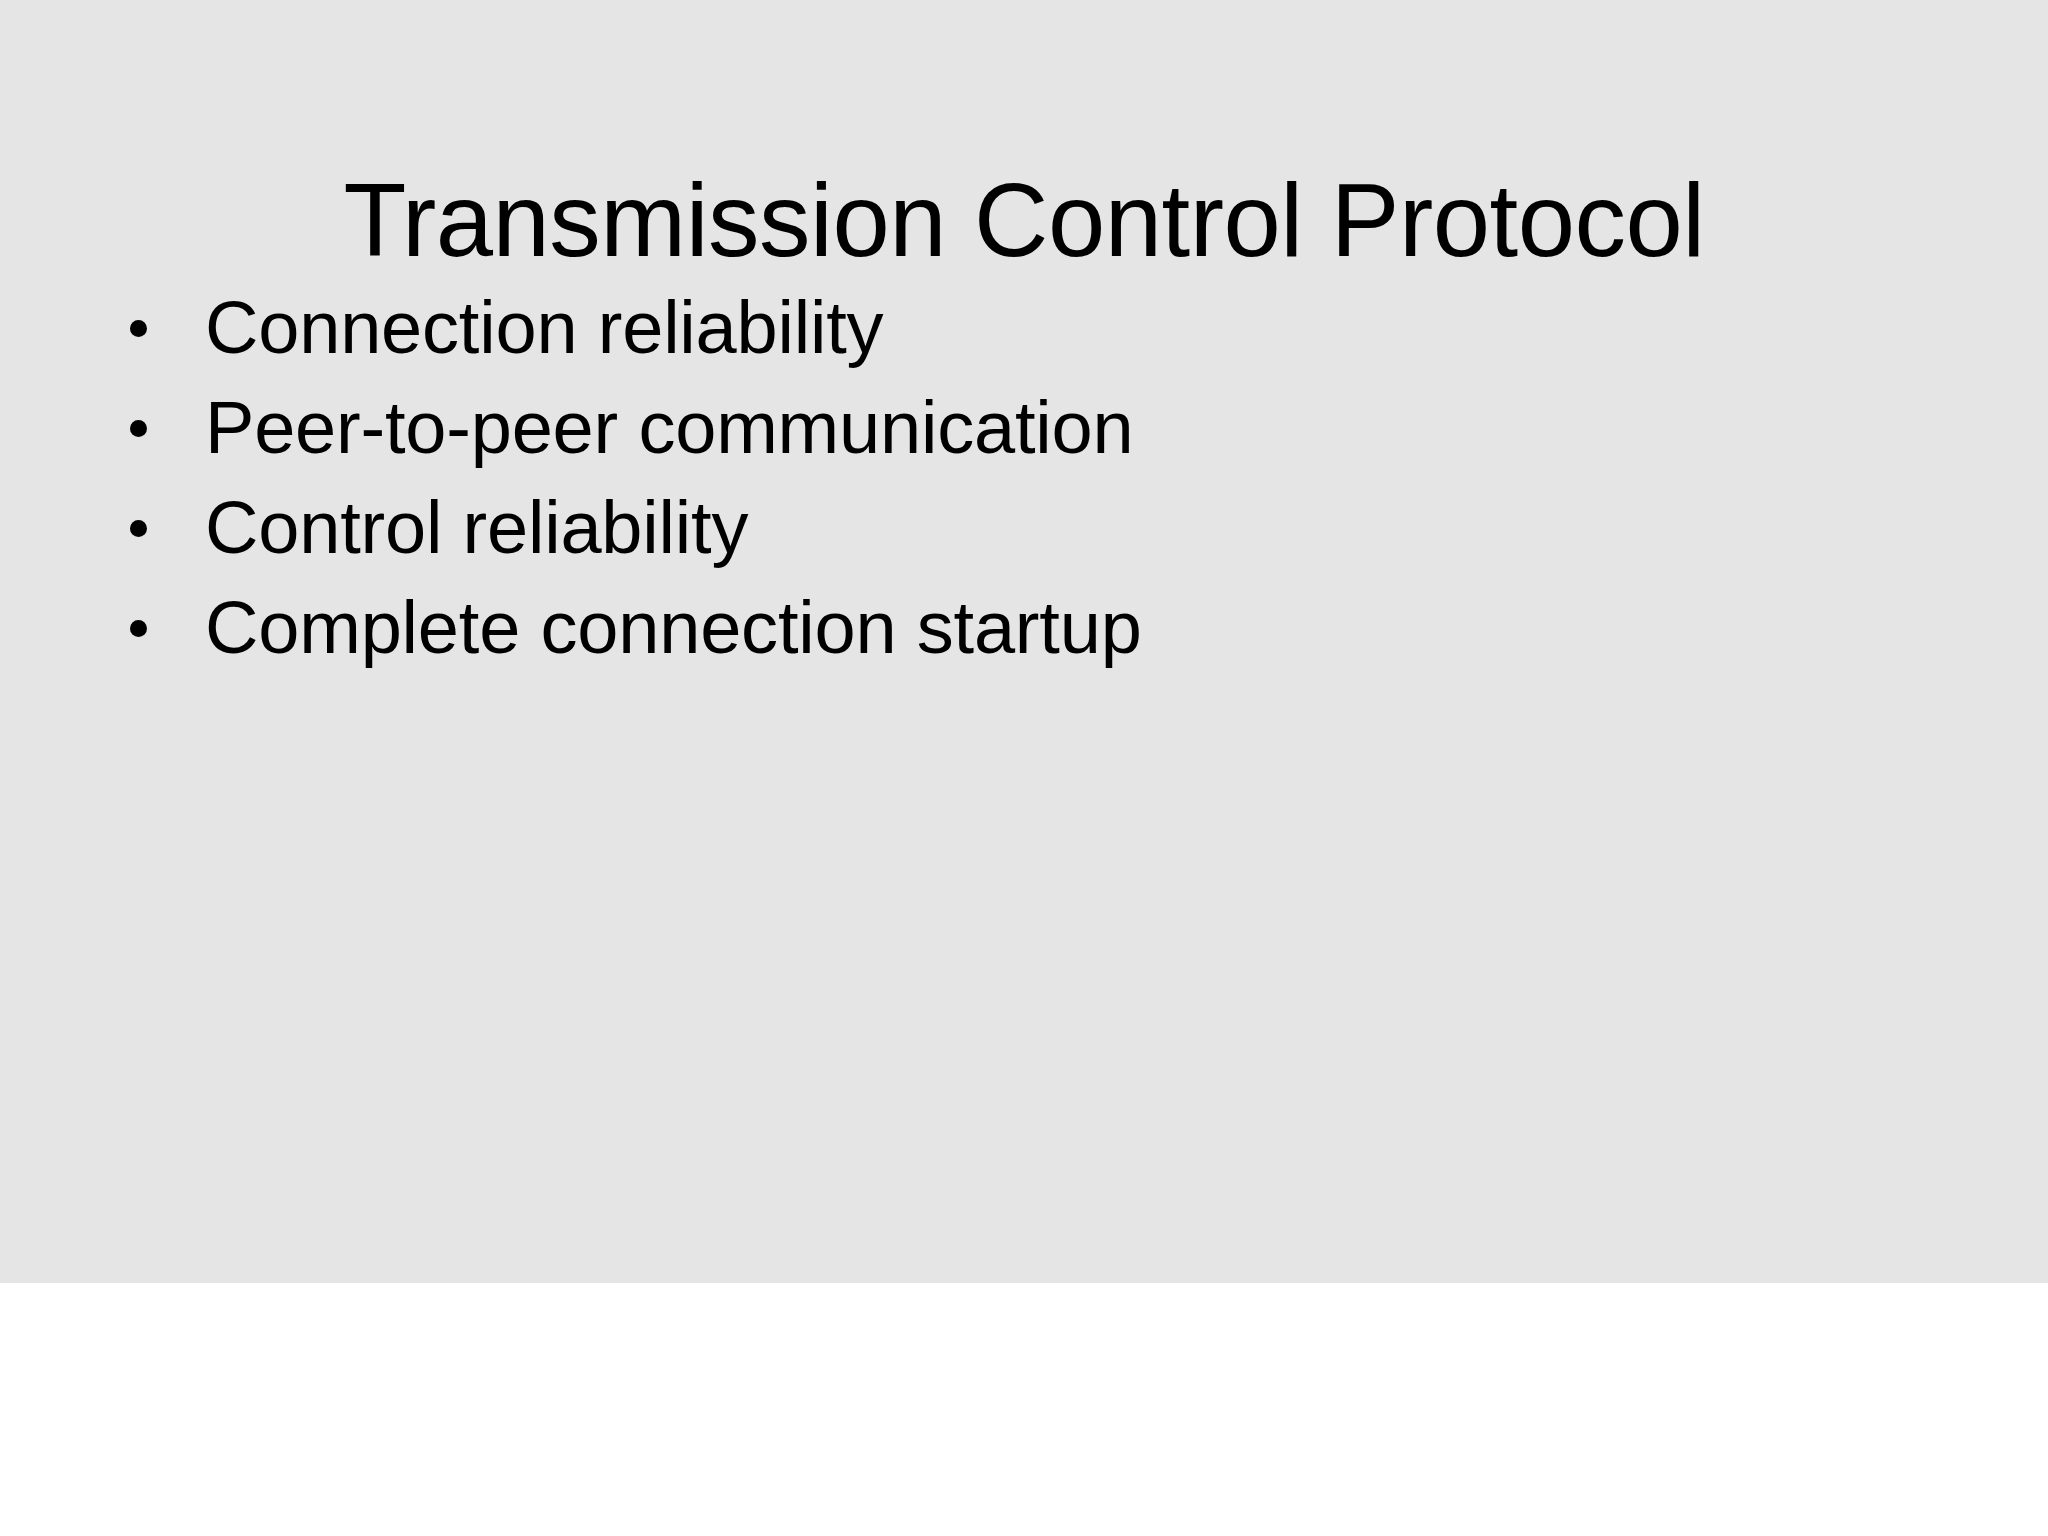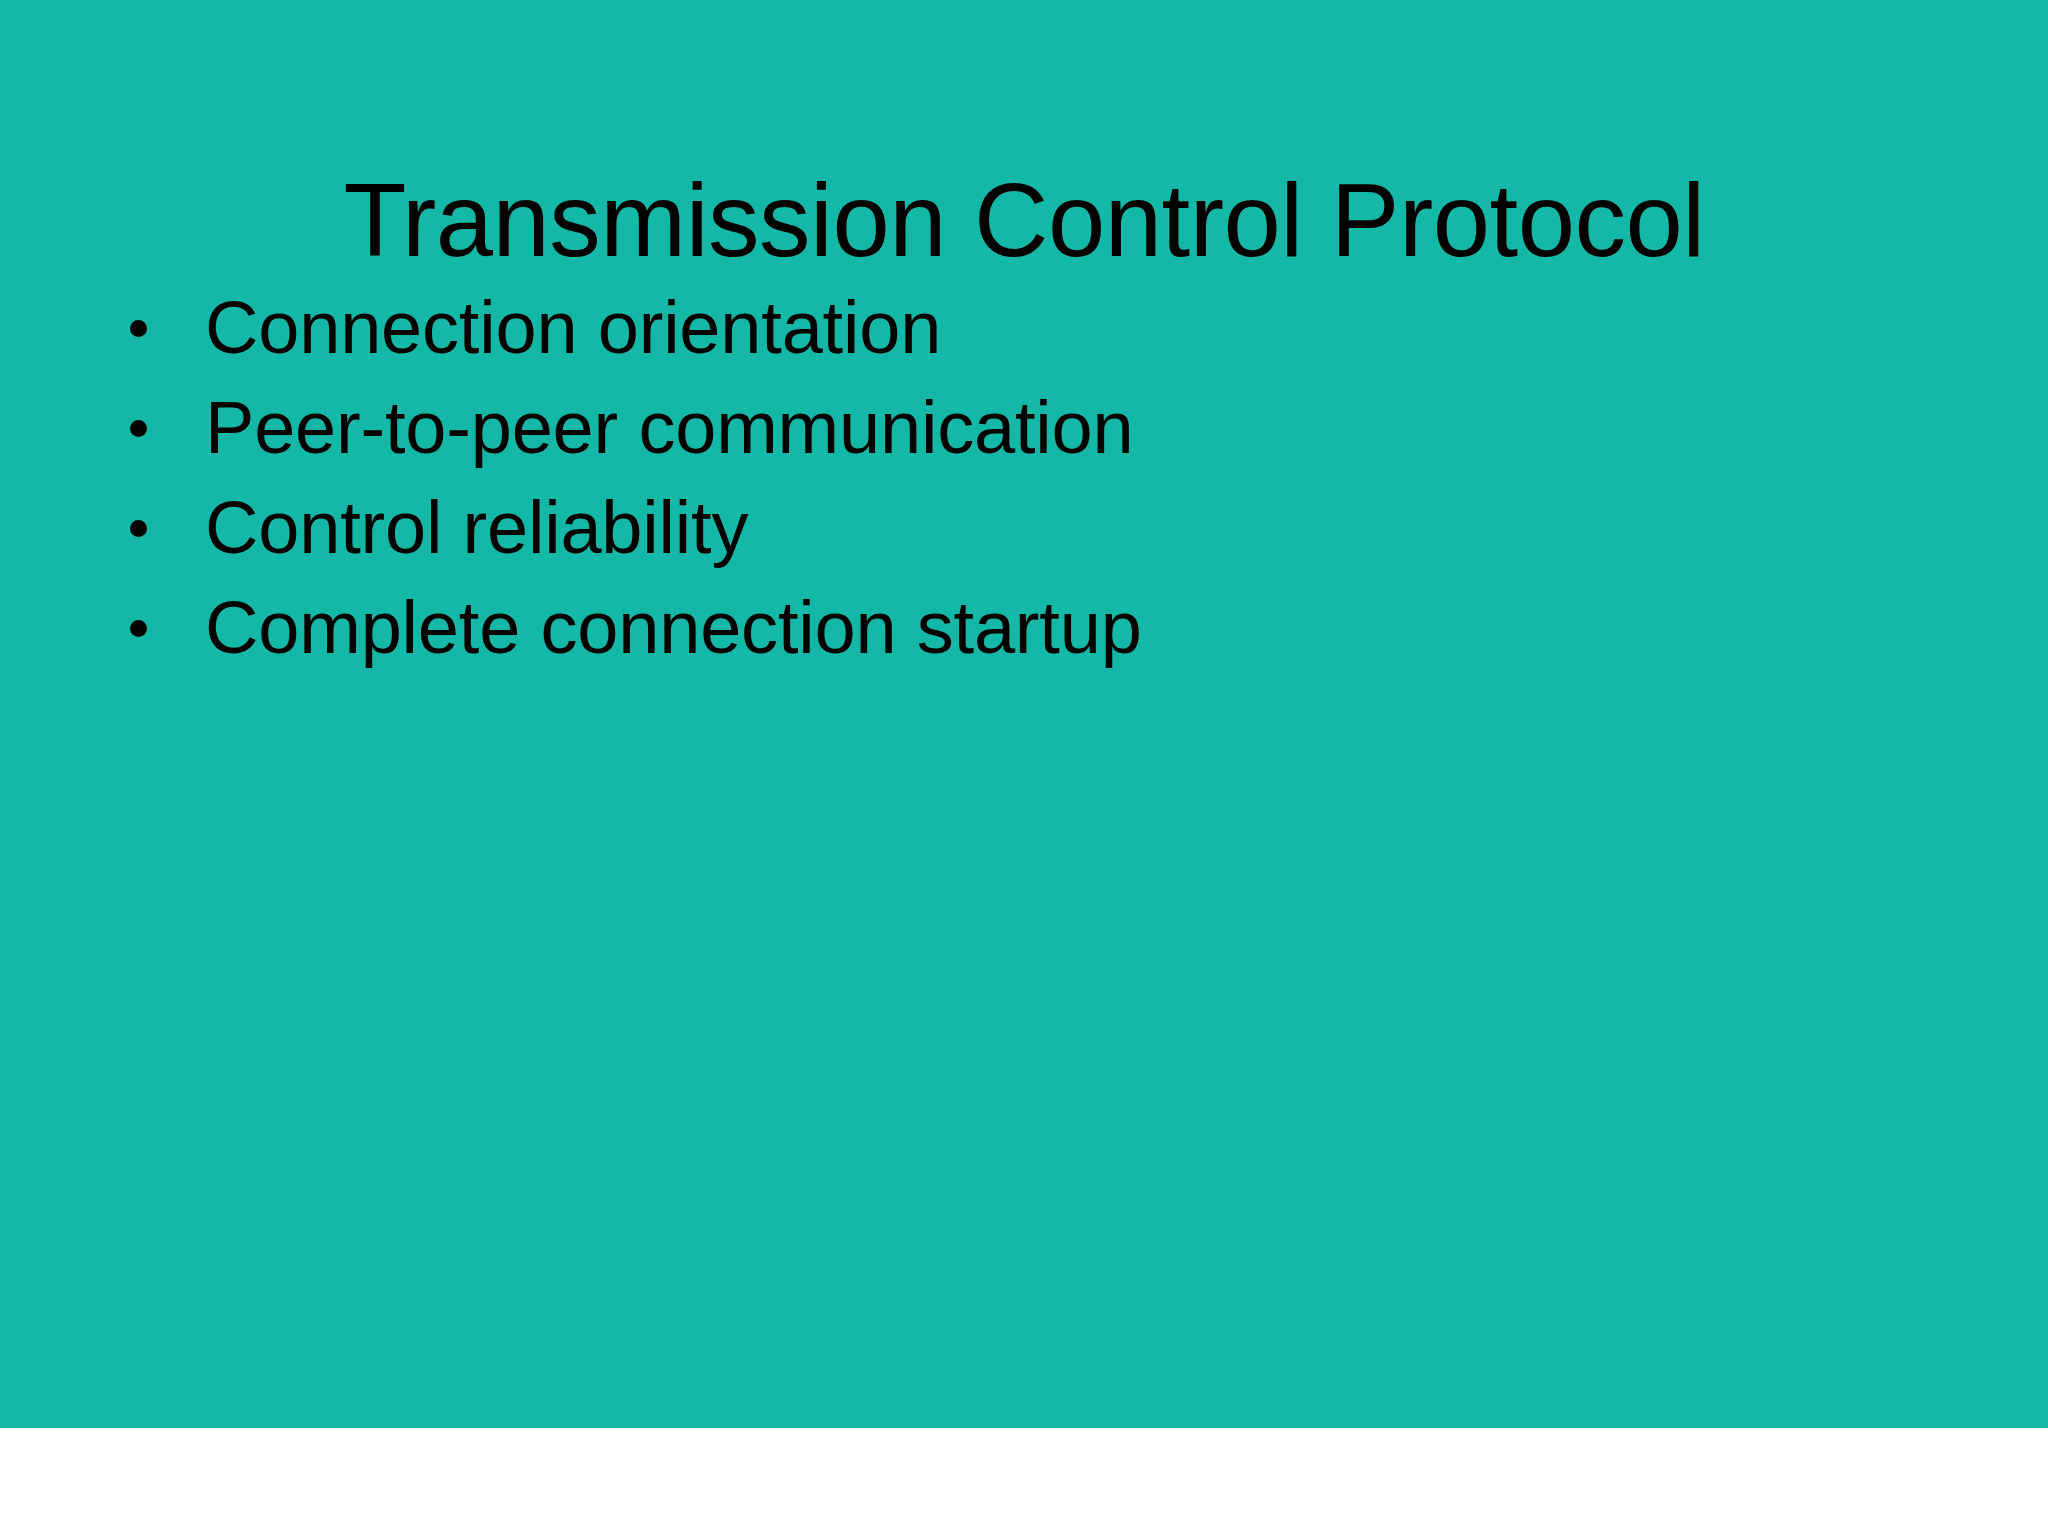--- a/index.html
+++ b/index.html
@@ -4,22 +4,22 @@
 <title>Transmission Control Protocol</title>
 <style>
   html, body {
     margin: 0;
     padding: 0;
     background: #ffffff;
   }
   #slide {
     position: relative;
     width: 2048px;
-    height: 1428px;
-    background: #14b8a6;
+    height: 1283px;
+    background: #e5e5e5;
     overflow: hidden;
     font-family: "Liberation Sans", sans-serif;
     color: #000000;
     -webkit-font-smoothing: antialiased;
   }
 
   
   #slide-title {
     position: absolute;
     left: 0;
@@ -76,21 +76,21 @@
 <body>
 
 <div id="slide">
 
   <h1 id="slide-title">Transmission Control Protocol</h1>
 
   <ul id="bullet-list">
 
     <li class="bullet-item">
       <span class="bullet-marker"></span>
-      <span class="bullet-text">Connection orientation</span>
+      <span class="bullet-text">Connection reliability</span>
     </li>
 
     <li class="bullet-item">
       <span class="bullet-marker"></span>
       <span class="bullet-text">Peer-to-peer communication</span>
     </li>
 
     <li class="bullet-item">
       <span class="bullet-marker"></span>
       <span class="bullet-text">Control reliability</span>

